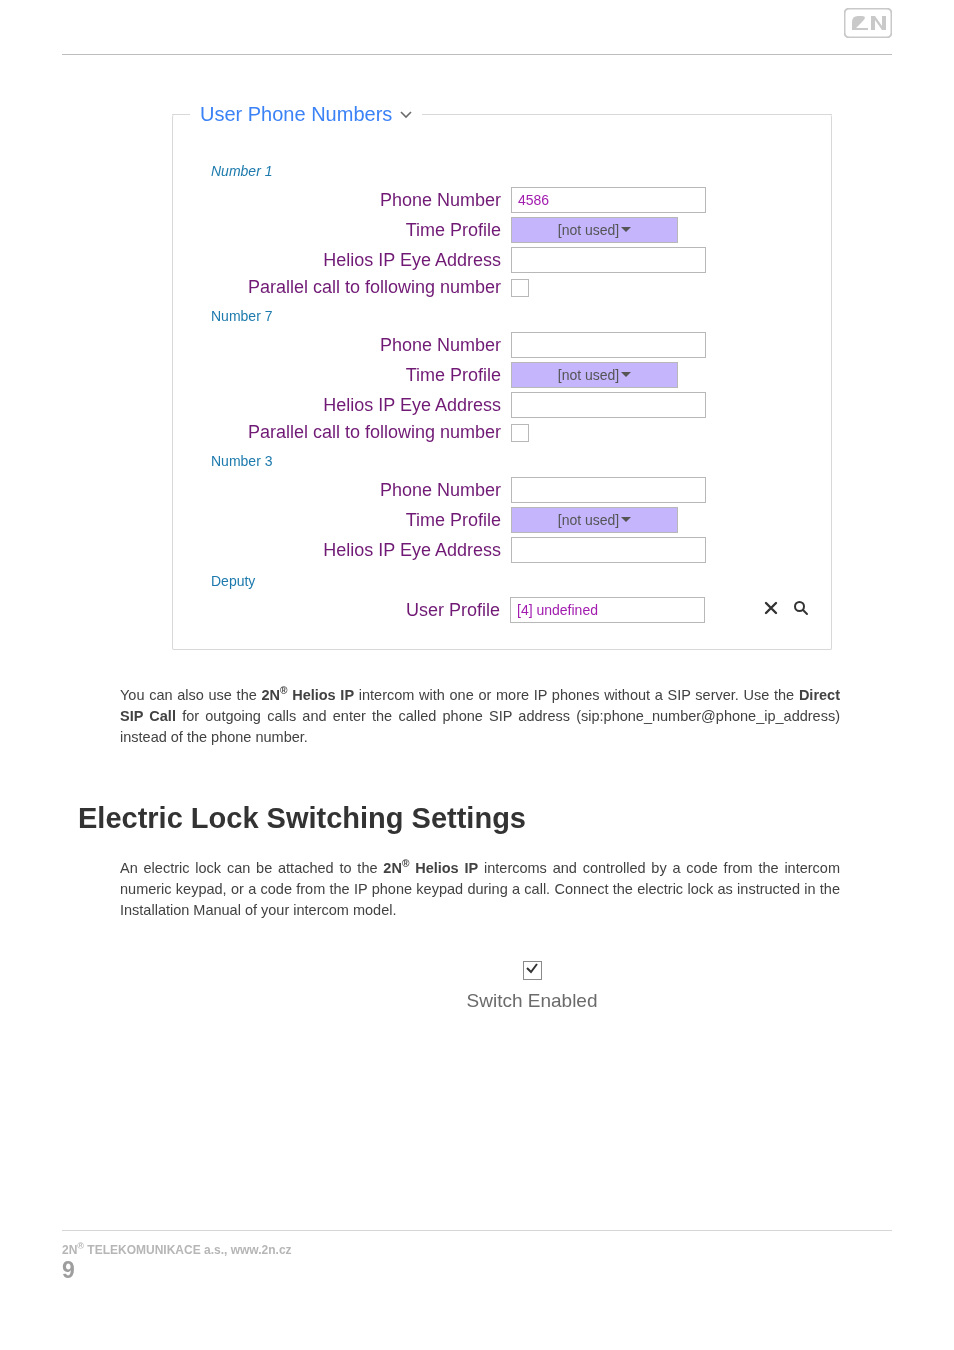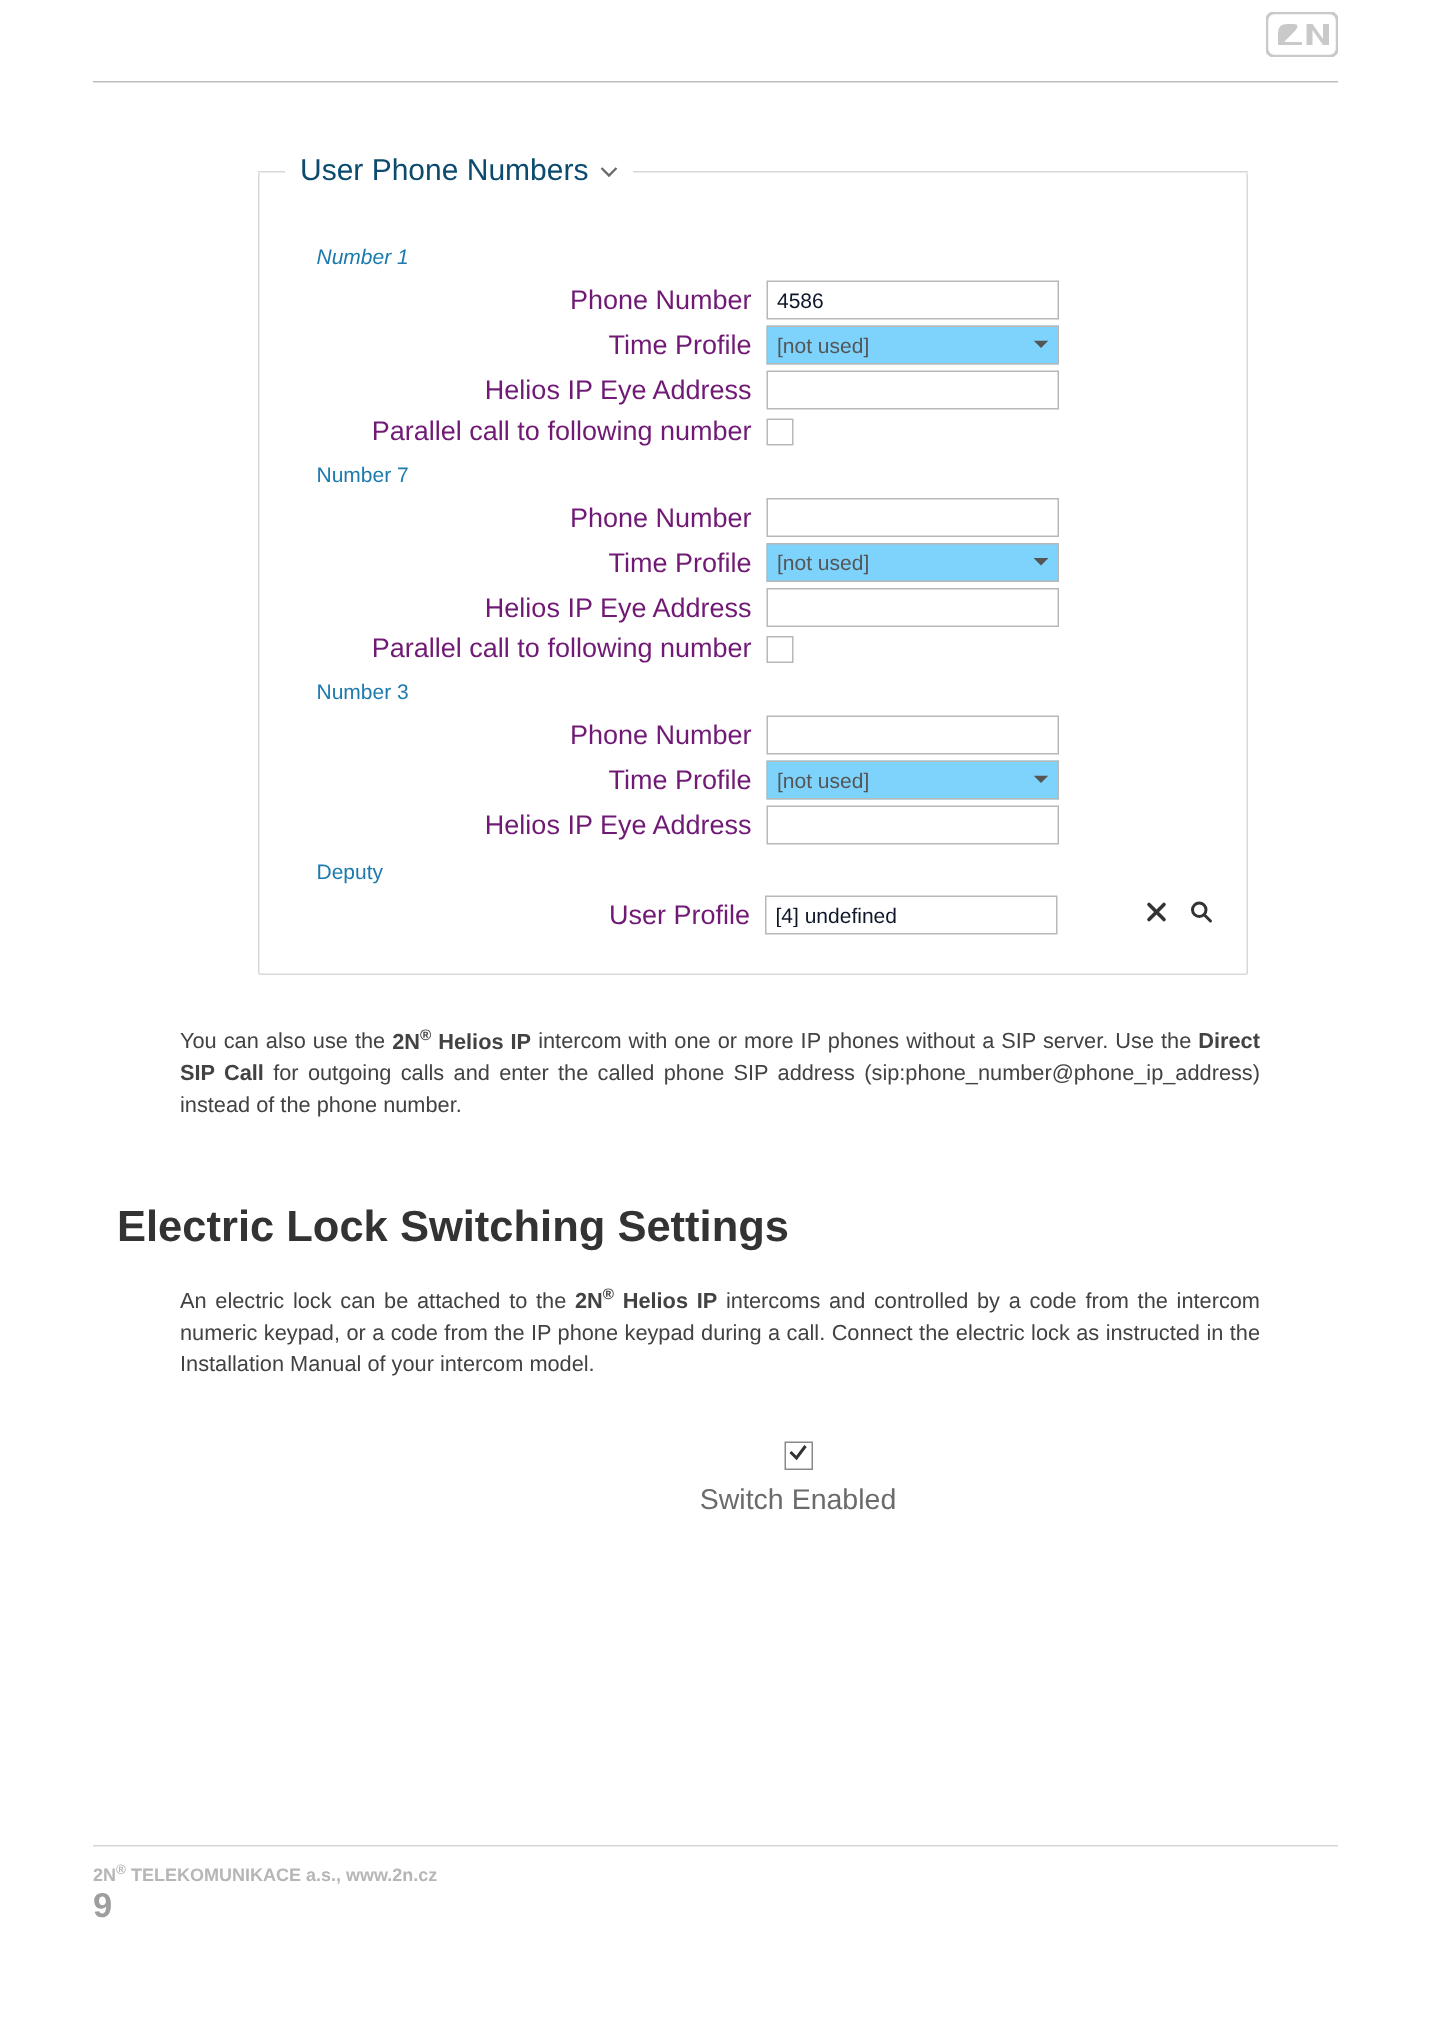--- a/index.html
+++ b/index.html
@@ -51,21 +51,21 @@
     align-items: center;
   }
   .legend-before {
     width: 18px;
     border-top: 1px solid #d8d8d8;
     height: 1px;
   }
   .legend-text {
     padding: 0 10px;
     font-size: 20px;
-    color: #0c4a6e;
+    color: #3b82f6;
     font-weight: 300;
     font-family: "Segoe UI", Arial, sans-serif;
     white-space: nowrap;
     display: flex;
     align-items: center;
     gap: 8px;
   }
   .legend-after {
     flex: 1;
     border-top: 1px solid #d8d8d8;
@@ -99,35 +99,35 @@
     display: flex;
     align-items: center;
     gap: 6px;
   }
   .text-input {
     border: 1px solid #b8b8b8;
     height: 26px;
     width: 195px;
     padding: 2px 6px;
     font-size: 14px;
-    color: #0f172a;
+    color: #a21caf;
     background: #fff;
     font-family: "Segoe UI", Arial, sans-serif;
   }
   .select-box {
     border: 1px solid #b8b8b8;
     height: 26px;
-    width: 195px;
-    display: flex;
-    align-items: center;
-    justify-content: space-between;
+    width: 167px;
+    display: flex;
+    align-items: center;
+    justify-content: center;
     padding: 0 4px 0 6px;
     font-size: 14px;
     color: #555;
-    background: #7dd3fc;
+    background: #c4b5fd;
     font-family: "Segoe UI", Arial, sans-serif;
   }
   .select-arrow {
     width: 14px; height: 14px;
     display:flex; align-items:center; justify-content:center;
   }
   .checkbox {
     width: 18px; height: 18px;
     border: 1px solid #b8b8b8;
     background: #fff;

